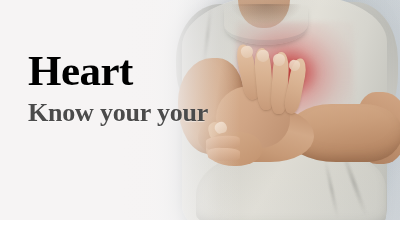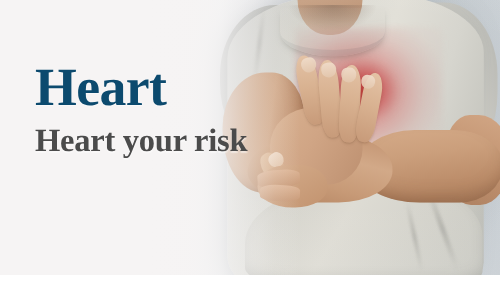--- a/index.html
+++ b/index.html
@@ -261,21 +261,21 @@
     top: 50px;
     width: 360px;
   }
   .headline {
     margin: 0;
     font-family: "Liberation Serif", "DejaVu Serif", serif;
     font-weight: bold;
     font-size: 43px;
     line-height: 41px;
     letter-spacing: -0.5px;
-    color: #0c4a6e;
+    color: #000000;
     text-shadow: 0 1px 1px rgba(255,255,255,.55);
     white-space: nowrap;
   }
   .headline .l2 { display: block; }
   .subline {
     margin: 8px 0 0 0;
     font-family: "Liberation Serif", "DejaVu Serif", serif;
     font-weight: bold;
     font-size: 26px;
     line-height: 28px;
@@ -330,16 +330,16 @@
     <div class="fl fl1"></div>
     <div class="fl fl2"></div>
 
     <div class="photo-soft"></div>
   </div>
 
   <div class="fade"></div>
 
   <div class="text-layer">
     <h1 class="headline"><span>Heart</span></h1>
-    <p class="subline">Heart your risk</p>
+    <p class="subline">Know your your</p>
   </div>
 
 </div>
 
 </body></html>

